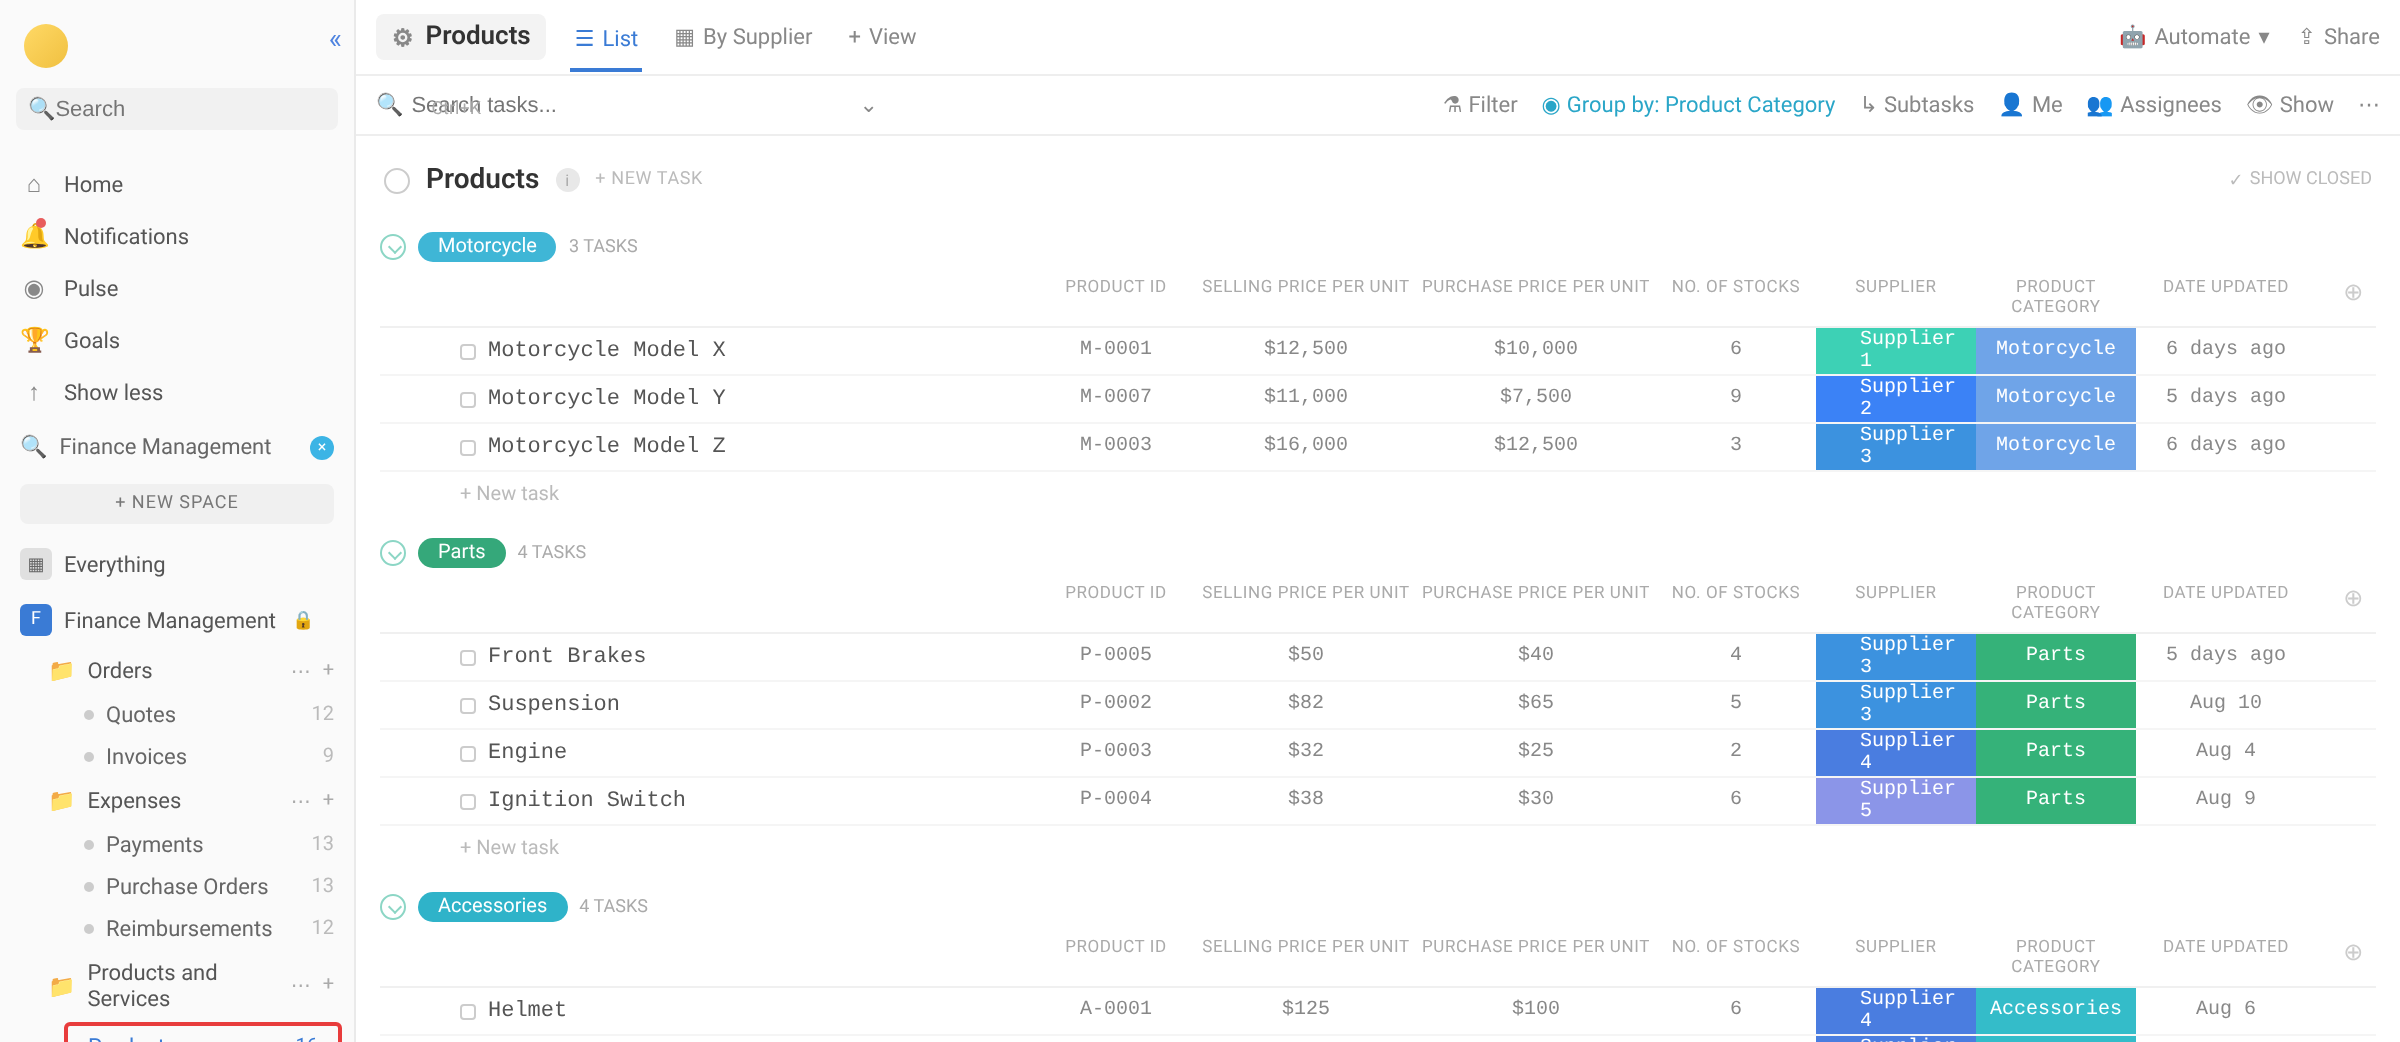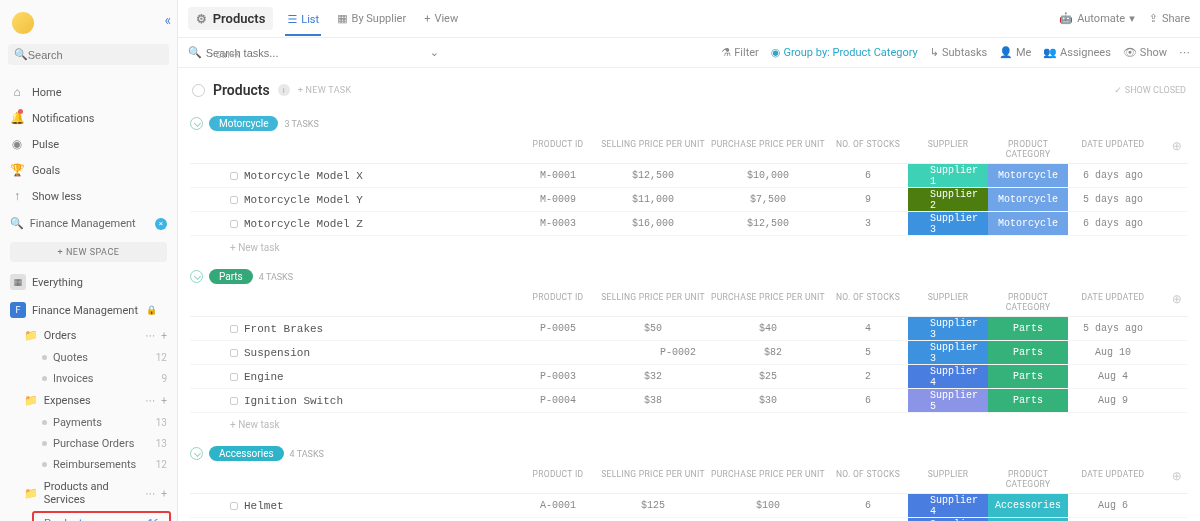--- a/index.html
+++ b/index.html
@@ -99,21 +99,21 @@
 .row .category { color: #fff; font-size: 10px; }
 
 .new-task-row { padding: 6px 0 6px 40px; color: #bbb; font-size: 10px; }
 
 
 .pill-motorcycle { background: #3fb6d6; }
 .pill-parts { background: #35a87a; }
 .pill-accessories { background: #2fb3c9; }
 
 .sup-1 { background: #3dd1b5; }
-.sup-2 { background: #4d7c0f; }
+.sup-2 { background: #3b82f6; }
 .sup-3 { background: #3c92df; }
 .sup-4 { background: #4a7de0; }
 .sup-5 { background: #8b95e8; }
 
 .cat-motorcycle { background: #6fa4e8; }
 .cat-parts { background: #35b279; }
 .cat-accessories { background: #34bcc9; }
 </style>
 </head>
 <body>
@@ -345,21 +345,21 @@
       <div class="cell c-date">6 days ago</div>
       <div class="cell c-plus"></div>
             </div>
             <div class="row">
       <div class="rname">
 
         <span class="rdot"></span>
         <span>Motorcycle Model Y</span>
 
       </div>
-      <div class="cell c-pid">M-0009</div>
+      <div class="cell c-pid">M-0007</div>
       <div class="cell c-sell">$11,000</div>
       <div class="cell c-purch">$7,500</div>
       <div class="cell c-stock">9</div>
       <div class="cell c-supp supplier sup-2">Supplier 2</div>
       <div class="cell c-cat category cat-motorcycle">Motorcycle</div>
       <div class="cell c-date">5 days ago</div>
       <div class="cell c-plus"></div>
             </div>
             <div class="row">
       <div class="rname">
@@ -414,20 +414,21 @@
             </div>
             <div class="row">
       <div class="rname">
 
         <span class="rdot"></span>
         <span>Suspension</span>
 
       </div>
       <div class="cell c-pid">P-0002</div>
       <div class="cell c-sell">$82</div>
+      <div class="cell c-purch">$65</div>
       <div class="cell c-stock">5</div>
       <div class="cell c-supp supplier sup-3">Supplier 3</div>
       <div class="cell c-cat category cat-parts">Parts</div>
       <div class="cell c-date">Aug 10</div>
       <div class="cell c-plus"></div>
             </div>
             <div class="row">
       <div class="rname">
 
         <span class="rdot"></span>

